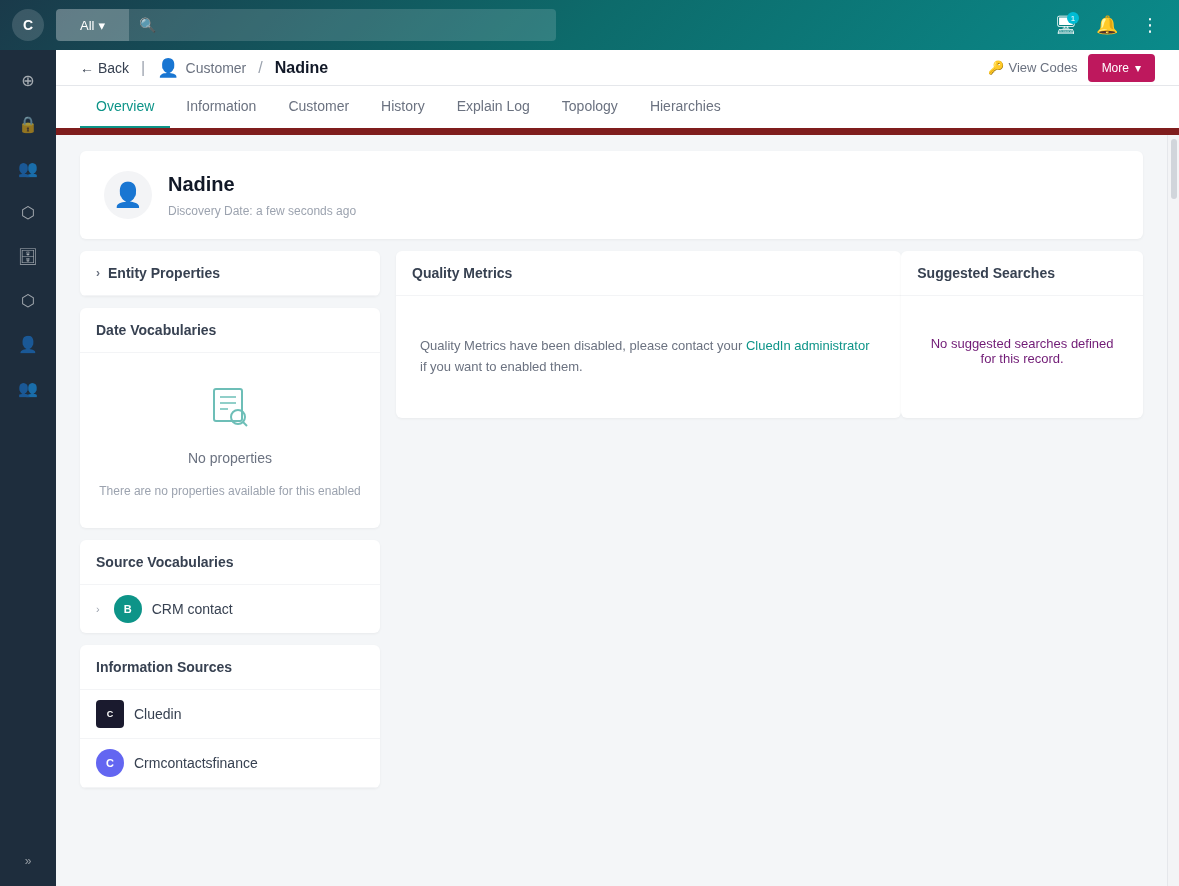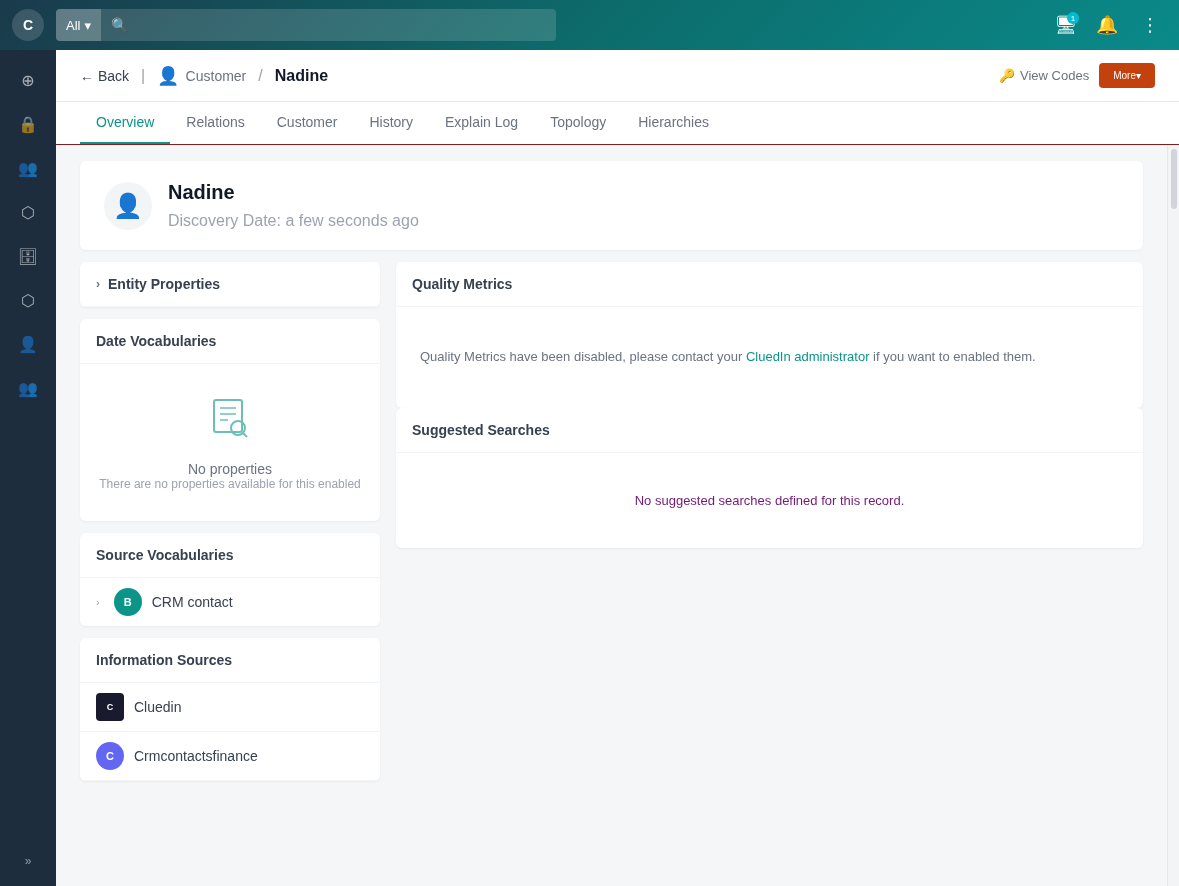--- a/index.html
+++ b/index.html
@@ -27,21 +27,21 @@
       display: flex; align-items: center;
       background: rgba(255,255,255,0.15);
       border-radius: 4px;
       flex: 1; max-width: 500px;
       height: 32px;
       overflow: hidden;
     }
     .search-dropdown {
       background: rgba(255,255,255,0.2);
       border: none; color: white;
-      padding: 0 10px;
+      padding: 0 24px;
       height: 100%;
       font-size: 13px;
       cursor: pointer;
       display: flex; align-items: center; gap: 4px;
       white-space: nowrap;
     }
     .search-input {
       background: transparent; border: none;
       color: white; outline: none;
       padding: 0 8px; flex: 1; font-size: 13px;
@@ -102,51 +102,51 @@
     
     .main-content {
       flex: 1; display: flex; flex-direction: column; overflow: hidden;
       background: #f4f6f8;
     }
 
     
     .content-header {
       background: white;
       padding: 2px 24px;
-      height: 52px;
+      height: 36px;
       display: flex; align-items: center; gap: 12px;
       border-bottom: 1px solid #e5e7eb;
       flex-shrink: 0;
     }
     .back-btn {
       background: none; border: none;
       color: #374151; cursor: pointer;
       font-size: 14px;
       display: flex; align-items: center; gap: 4px;
     }
     .breadcrumb-sep { color: #9ca3af; }
     .breadcrumb-link { color: #6b7280; font-size: 14px; display: flex; align-items: center; gap: 6px; }
     .breadcrumb-current { font-size: 16px; font-weight: 600; color: #111827; }
     .header-right { margin-left: auto; display: flex; align-items: center; gap: 10px; }
     .view-codes-btn {
       background: none; border: none;
       color: #6b7280; cursor: pointer;
       font-size: 13px; display: flex; align-items: center; gap: 4px;
     }
     .more-btn {
-      background: #c2410c; color: white;
+      background: #be185d; color: white;
       border: none; border-radius: 4px;
-      padding: 7px 14px; font-size: 10px;
-      cursor: pointer; display: flex; align-items: center; 
+      padding: 7px 14px; font-size: 12px;
+      cursor: pointer; display: flex; align-items: center; gap: 6px;
     }
 
     
     .tabs-bar {
       background: white;
-      border-bottom: 1px solid #7f1d1d;
+      border-bottom: 7px solid #7f1d1d;
       padding: 0 24px;
       display: flex; gap: 0;
       flex-shrink: 0;
     }
     .tab {
       padding: 12px 16px;
       font-size: 14px; cursor: pointer;
       color: #6b7280; border-bottom: 2px solid transparent;
       white-space: nowrap;
     }
@@ -166,28 +166,28 @@
       box-shadow: 0 1px 3px rgba(0,0,0,0.05);
     }
     .entity-avatar {
       width: 48px; height: 48px;
       border-radius: 50%;
       background: #f3f4f6;
       display: flex; align-items: center; justify-content: center;
       color: #9ca3af; font-size: 24px;
     }
     .entity-name { font-size: 20px; font-weight: 600; color: #111827; }
-    .entity-meta { font-size: 16px; color: #9ca3af; margin-top: 8px; }
+    .entity-meta { font-size: 12px; color: #9ca3af; margin-top: 8px; }
 
     
     .two-col {
       display: flex; gap: 16px; align-items: flex-start;
     }
     .left-col { width: 300px; flex-shrink: 0; display: flex; flex-direction: column; gap: 12px; }
-    .right-col { flex: 1; display: flex; flex-direction: column; }
+    .right-col { flex: 1; display: flex; flex-direction: row; }
 
     
     .panel {
       background: white; border-radius: 6px;
       box-shadow: 0 1px 3px rgba(0,0,0,0.05);
       overflow: hidden;
     }
     .panel-header {
       padding: 14px 16px;
       border-bottom: 1px solid #f3f4f6;
@@ -196,21 +196,21 @@
     }
     .panel-header .chevron { color: #6b7280; font-size: 12px; cursor: pointer; }
 
     
     .no-props {
       display: flex; flex-direction: column; align-items: center;
       padding: 30px 16px; color: #9ca3af;
       text-align: center;
     }
     .no-props-icon { font-size: 40px; margin-bottom: 10px; color: #0d9488; opacity: 0.6; }
-    .no-props-title { font-size: 14px; font-weight: 500; color: #6b7280; margin-bottom: 0; }
+    .no-props-title { font-size: 14px; font-weight: 500; color: #6b7280; margin-bottom: 18px; }
     .no-props-desc { font-size: 12px; color: #9ca3af; }
 
     
     .vocab-item {
       padding: 10px 16px;
       display: flex; align-items: center; gap: 10px;
       font-size: 14px; color: #374151; cursor: pointer;
     }
     .vocab-icon-circle {
       width: 28px; height: 28px; border-radius: 50%;
@@ -345,21 +345,21 @@
         </button>
         <button class="more-btn">
           <span>More</span>
           <span>▾</span>
         </button>
       </div>
     </div>
 
     <div class="tabs-bar">
       <div class="tab active">Overview</div>
-      <div class="tab">Relations</div>
+      <div class="tab">Information</div>
       <div class="tab">Customer</div>
       <div class="tab">History</div>
       <div class="tab">Explain Log</div>
       <div class="tab">Topology</div>
       <div class="tab">Hierarchies</div>
     </div>
 
     <div class="page-body-wrapper">
       <div class="page-body">
 

